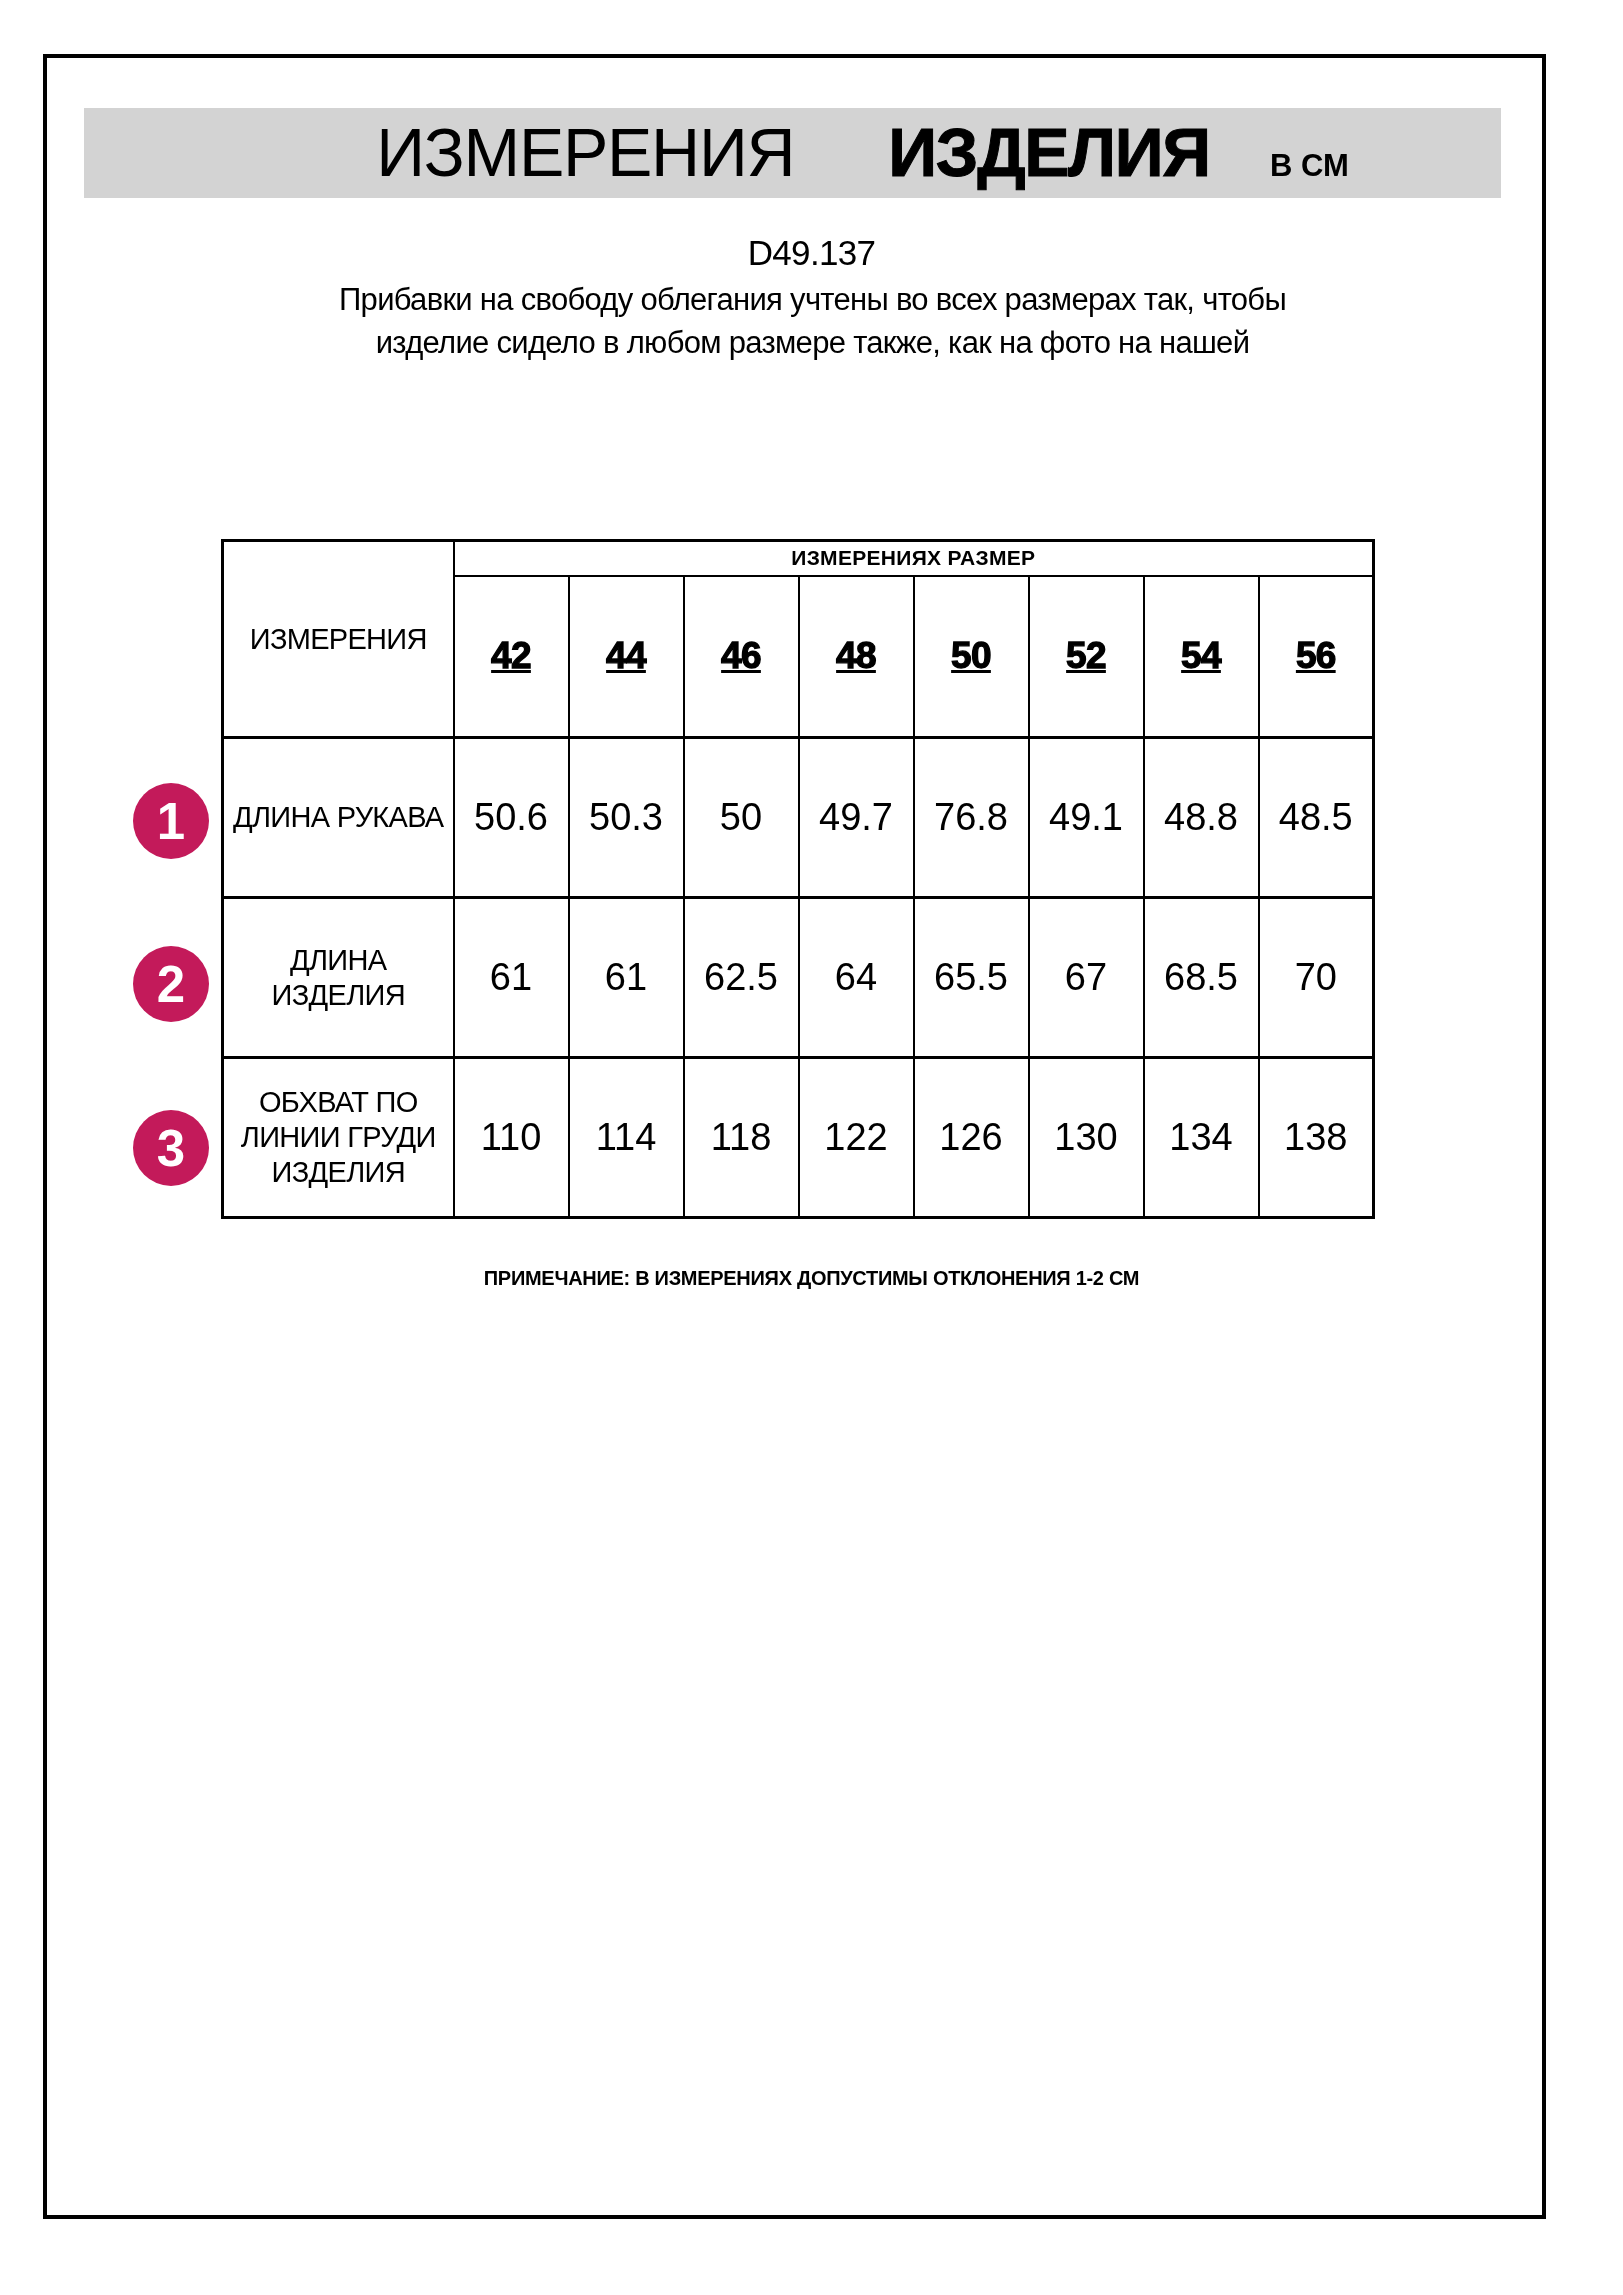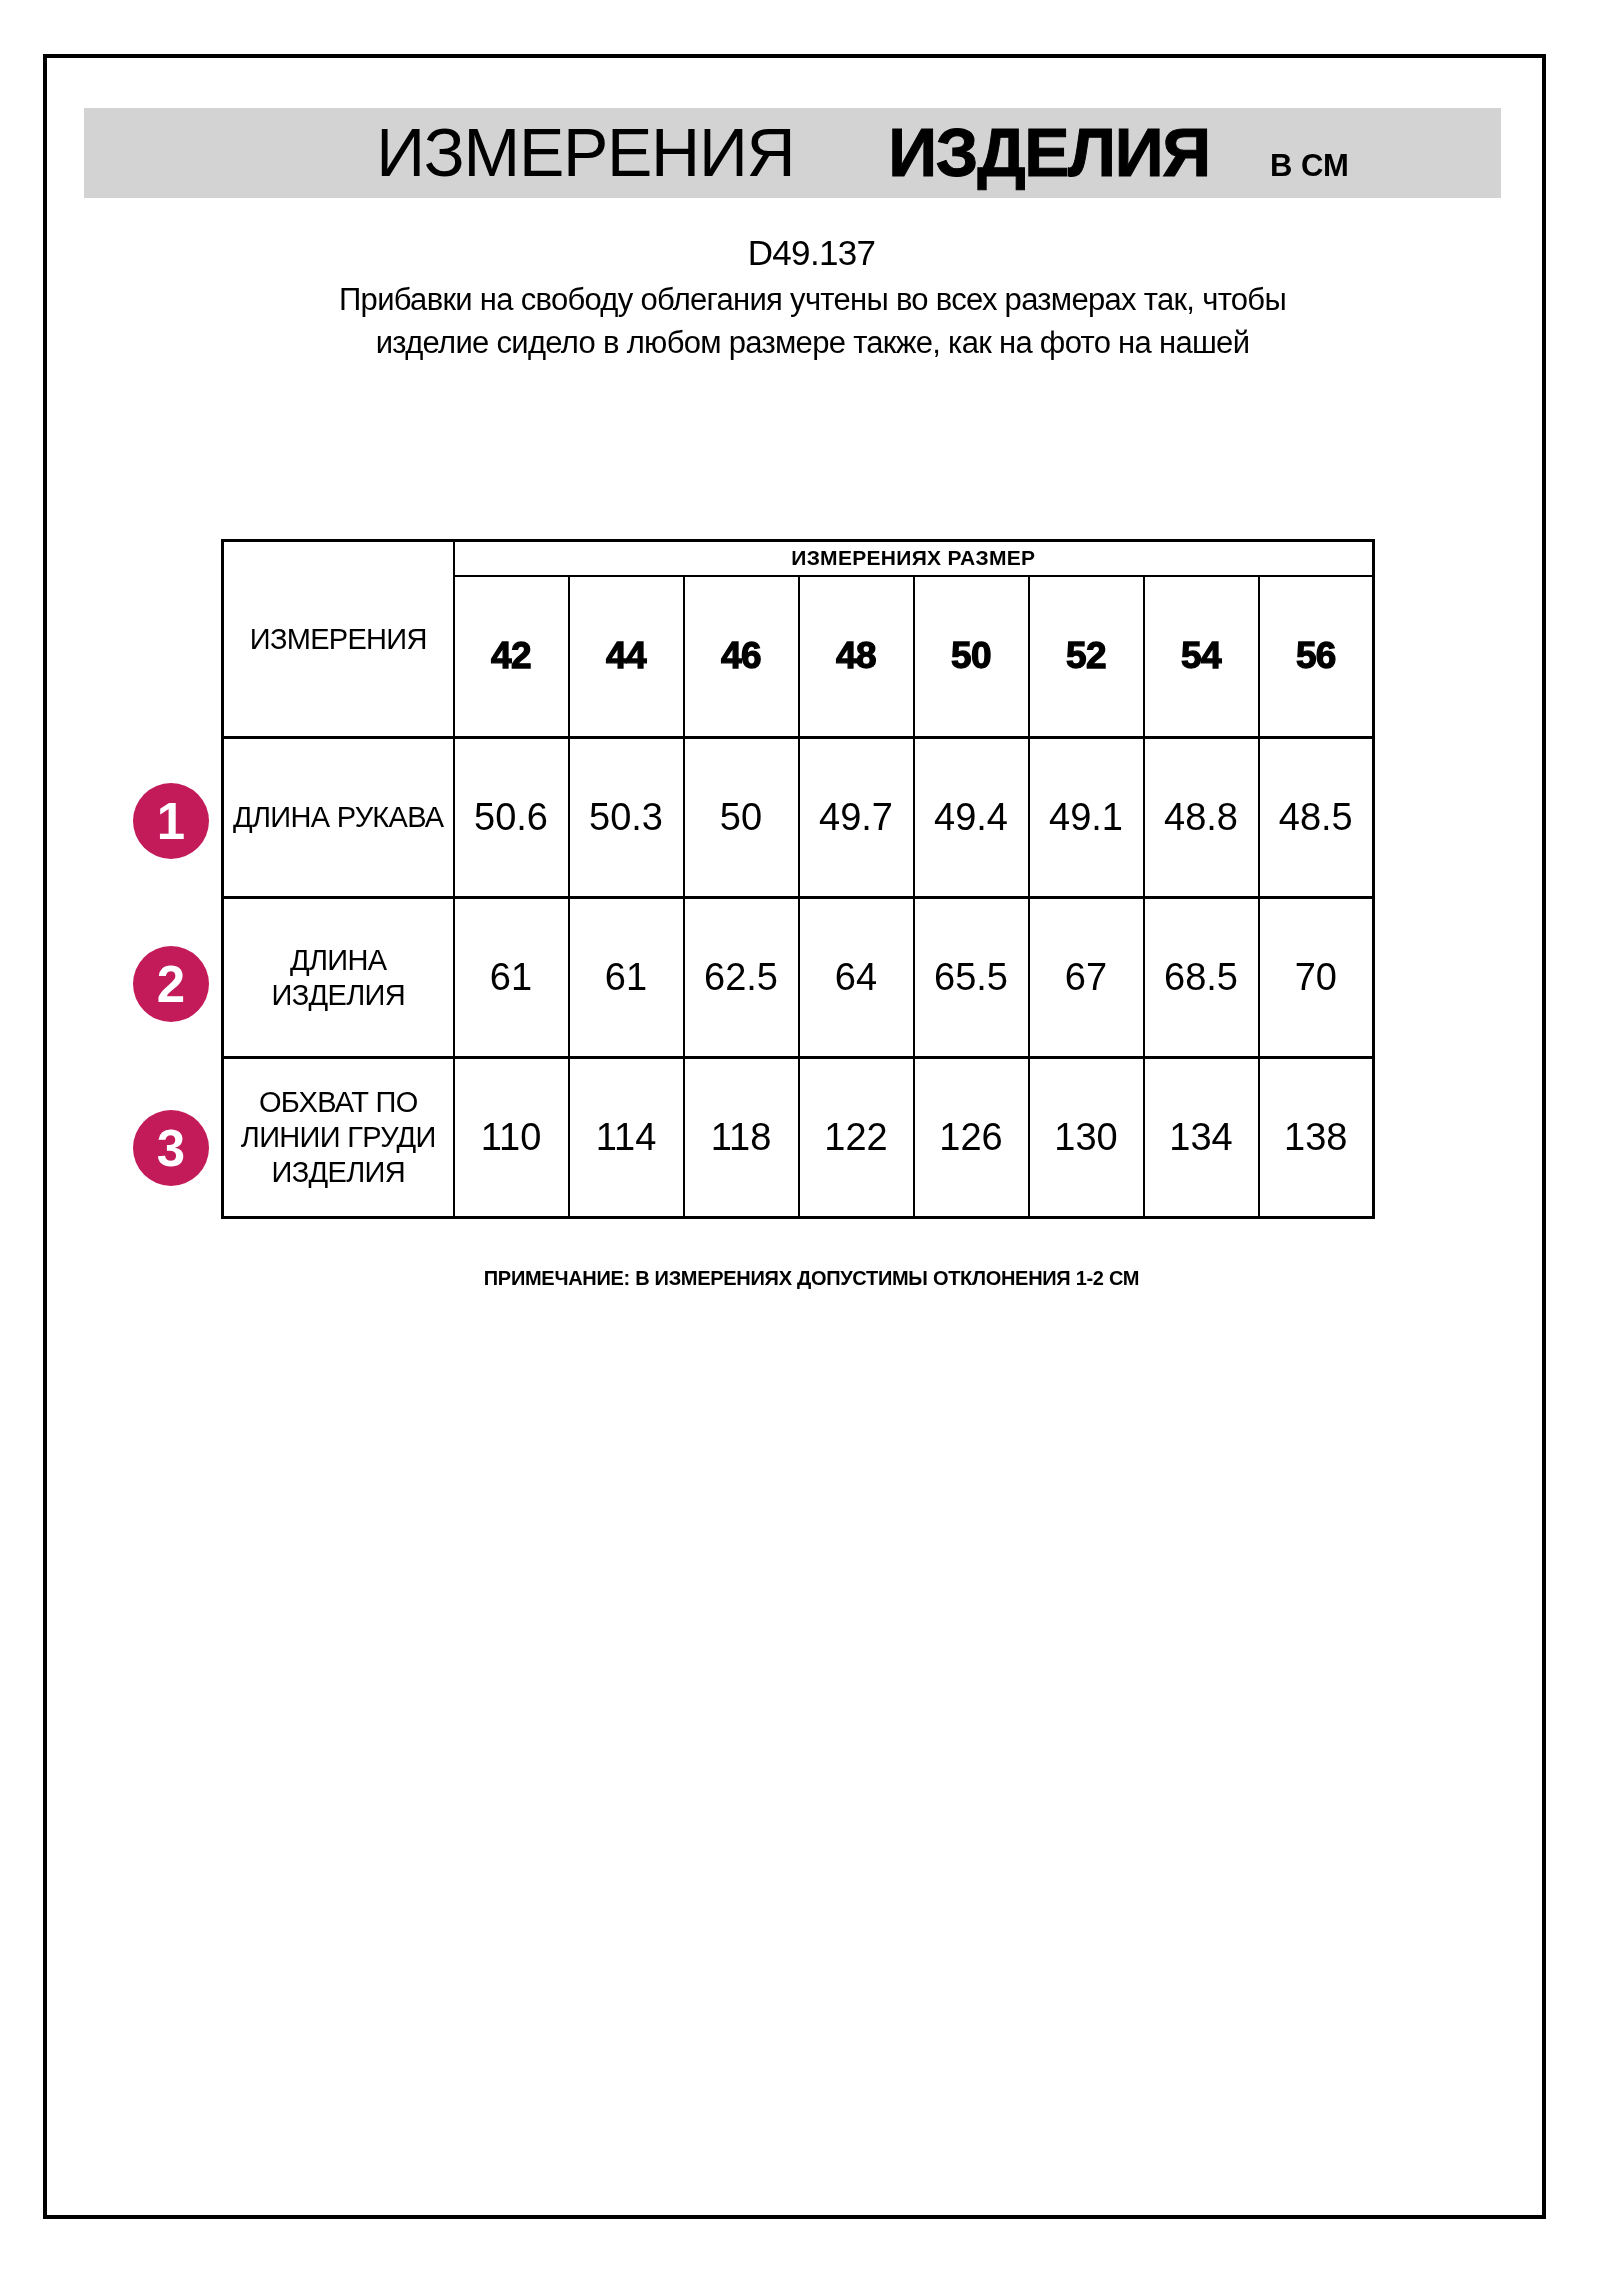--- a/index.html
+++ b/index.html
@@ -34,21 +34,21 @@
     position:absolute;left:221px;top:539px;
     width:1147px;table-layout:fixed;border-collapse:collapse;
     border:3.9px solid #000;
   }
   .size-table td{
     border:2.6px solid #000;text-align:center;vertical-align:middle;padding:0;
   }
   tr.r-head1{height:35px;}
   tr.r-head2{height:162px;}
   tr.r-data{height:160px;}
-  .r-head2 td{border-bottom-width:3.3px;}
+  .r-head2 td{border-bottom-width:3.3px;text-decoration:underline;}
   .r-data td{border-top-width:3.3px;border-bottom-width:3.3px;}
   .cell-corner{font-size:29px;letter-spacing:-0.7px;}
   .cell-system{font-size:21px;font-weight:bold;letter-spacing:0.3px;}
   .cell-size{font-size:37px;font-weight:bold;letter-spacing:-0.7px;-webkit-text-stroke:1.3px #000;}
   .cell-rowlabel{font-size:29px;line-height:35px;letter-spacing:-0.7px;}
   .cell-value{font-size:38px;}
   .badge{
     position:absolute;left:133px;width:76px;height:76px;border-radius:50%;
     background:#c31a5a;color:#ffffff;
     display:flex;align-items:center;justify-content:center;
@@ -108,21 +108,21 @@
     <td class="cell-size">56</td>
   </tr>
   <tr class="r-data">
     <td class="cell-rowlabel">
       <div>ДЛИНА РУКАВА</div>
     </td>
     <td class="cell-value">50.6</td>
     <td class="cell-value">50.3</td>
     <td class="cell-value">50</td>
     <td class="cell-value">49.7</td>
-    <td class="cell-value">49.4</td>
+    <td class="cell-value">76.8</td>
     <td class="cell-value">49.1</td>
     <td class="cell-value">48.8</td>
     <td class="cell-value">48.5</td>
   </tr>
   <tr class="r-data">
     <td class="cell-rowlabel">
       <div>ДЛИНА</div>
       <div>ИЗДЕЛИЯ</div>
     </td>
     <td class="cell-value">61</td>

